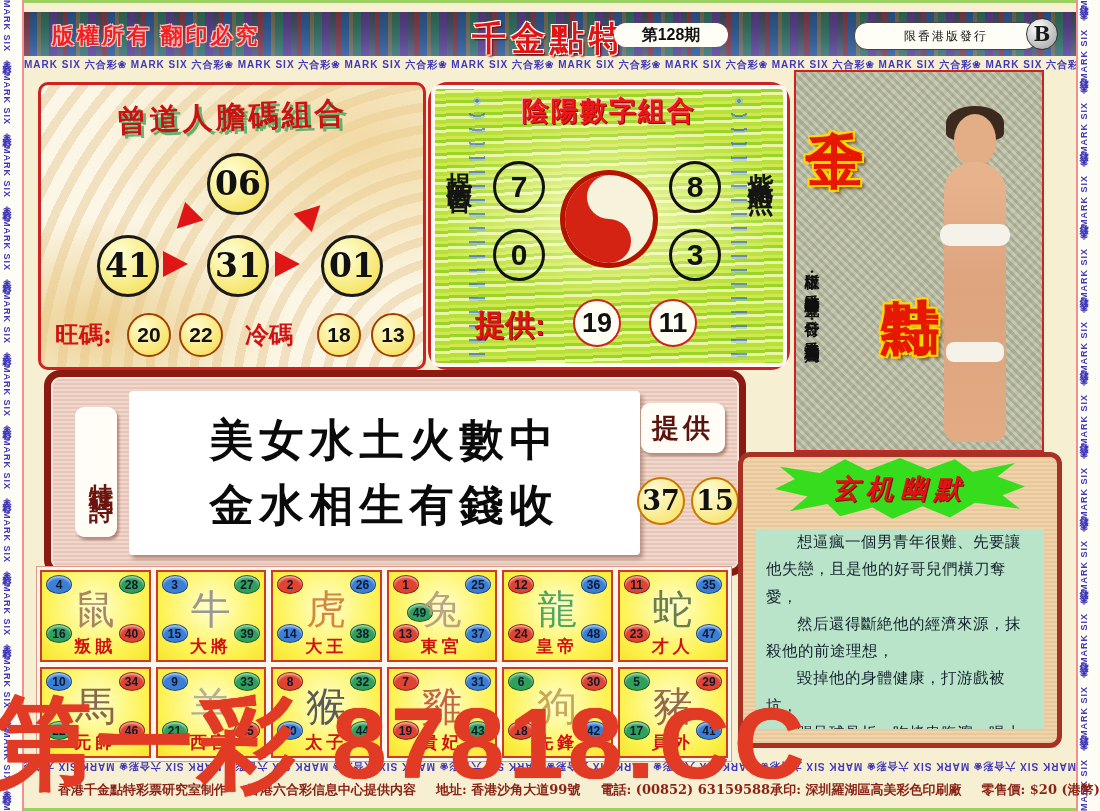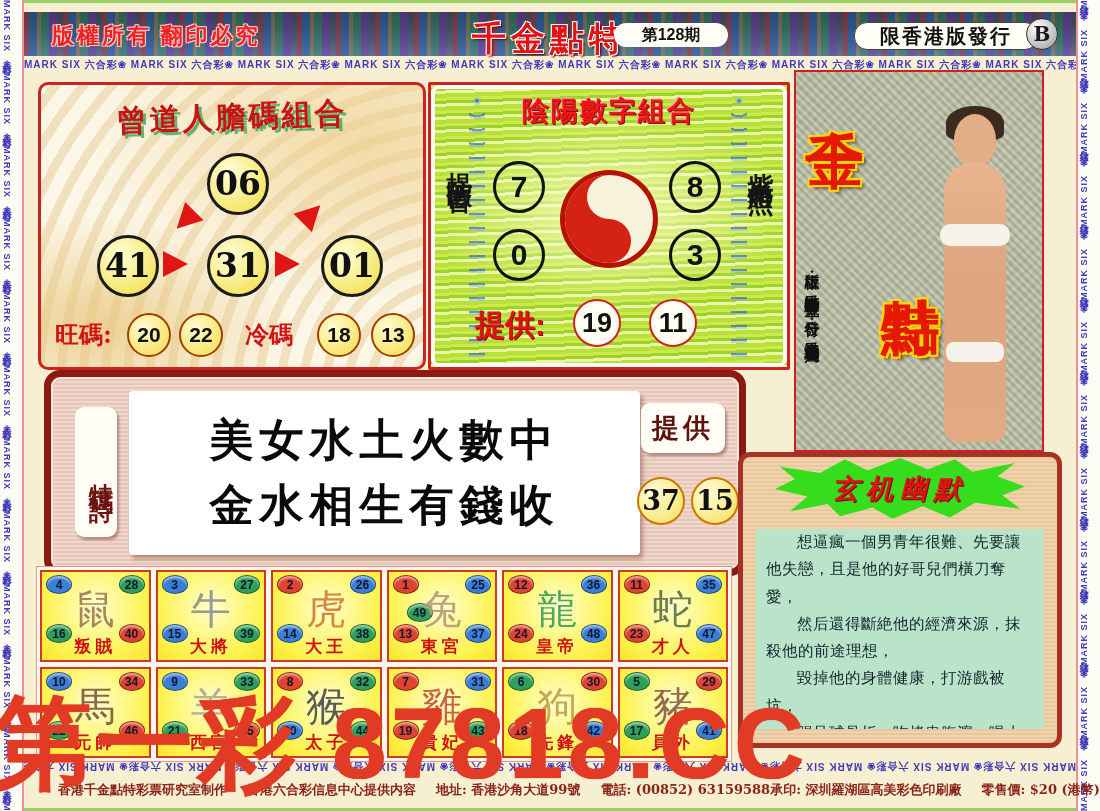--- a/index.html
+++ b/index.html
@@ -25,21 +25,21 @@
         rgba(190,110,255,.35) 25px 33px, rgba(255,255,255,.18) 33px 39px),
       linear-gradient(180deg,#0d1524 0%,#17243a 35%,#2a3a57 70%,#41507a 100%);}
   .copyright{position:absolute;left:28px;top:9px;font-size:22px;font-weight:bold;color:#ee2222;
      font-family:"Liberation Serif",serif;letter-spacing:3px;
      text-shadow:1px 1px 0 #ffc8c8,-1px -1px 0 #ffc8c8,1px -1px 0 #ffc8c8,-1px 1px 0 #ffc8c8;text-align:right;}
   .masthead{position:absolute;left:448px;top:4px;font-size:34px;font-weight:bold;color:#e01414;
      font-family:"DejaVu Serif",serif;letter-spacing:5px;
      text-shadow:1px 1px 0 #fff,-1px -1px 0 #fff,1px -1px 0 #fff,-1px 1px 0 #ffe8a0,2px 2px 2px #600;}
   .pill{position:absolute;background:#fffef6;border-radius:13px;color:#111;text-align:center;}
   .pill.issue{left:590px;top:11px;width:114px;height:24px;line-height:24px;font-size:16px;font-weight:bold;}
-  .pill.region{left:830px;top:10px;width:182px;height:26px;line-height:26px;font-size:20px;font-weight:bold;
+  .pill.region{left:830px;top:10px;width:182px;height:26px;line-height:26px;font-size:12px;font-weight:normal;
      font-family:"DejaVu Serif",serif;border:1px solid #444;letter-spacing:2px;}
   .bbadge{position:absolute;left:1002px;top:6px;width:30px;height:30px;border-radius:50%;
      background:radial-gradient(circle at 35% 30%,#ffffff,#9a9a9a);border:1px solid #333;
      text-align:center;line-height:30px;font-family:"DejaVu Serif",serif;font-size:20px;font-weight:bold;color:#1a1a1a;}
   
   .panel-zeng{position:absolute;left:38px;top:82px;width:382px;height:282px;border:3px solid #cc2222;border-radius:10px;
      background:
        radial-gradient(ellipse 320px 180px at 15% 85%, rgba(232,196,120,.75) 0%, rgba(232,196,120,0) 60%),
        radial-gradient(ellipse 420px 240px at 85% 20%, rgba(238,206,138,.7) 0%, rgba(238,206,138,0) 65%),
        repeating-radial-gradient(circle at 110% 110%, rgba(220,180,110,.30) 0 9px, rgba(255,252,240,.25) 9px 22px),
@@ -50,21 +50,21 @@
   .bigball{position:absolute;width:56px;height:56px;border-radius:50%;border:3px solid #1a1a1a;
      background:radial-gradient(circle at 35% 30%,#ffffd8,#f2dc42);text-align:center;line-height:56px;
      font-size:33px;font-weight:bold;color:#111;font-family:"DejaVu Serif",serif;}
   .arrow{position:absolute;width:0;height:0;border-left:25px solid #e01515;
      border-top:13px solid transparent;border-bottom:13px solid transparent;}
   .hotcold{position:absolute;font-size:24px;font-weight:bold;color:#d01414;font-family:"DejaVu Serif",serif;}
   .smallball{position:absolute;width:40px;height:40px;border-radius:50%;border:2px solid #a04000;
      background:radial-gradient(circle at 35% 30%,#fffbd0,#f4dc4a);text-align:center;line-height:40px;
      font-size:21px;font-weight:bold;color:#111;}
   
-  .panel-yy{position:absolute;left:428px;top:82px;width:356px;height:282px;border:3px solid #cc2222;border-radius:2px;
+  .panel-yy{position:absolute;left:428px;top:82px;width:356px;height:282px;border:3px solid #cc2222;border-radius:20px;
      background:
        radial-gradient(ellipse 260px 140px at 50% 45%, rgba(255,255,210,.8) 0%, rgba(255,255,210,0) 70%),
        repeating-linear-gradient(178deg,#cfe84e 0 3px,#9ad428 3px 6px,#eaf6a2 6px 9px,#b8e03a 9px 13px);}
   .yy-inner{position:absolute;inset:0;border:4px solid rgba(255,255,255,.95);border-radius:8px;}
   .yy-title{position:absolute;left:0;right:0;top:8px;text-align:center;font-size:27px;font-weight:bold;color:#ee1616;
      letter-spacing:2px;text-shadow:1px 1px 0 #8d0c0c,-1px -1px 0 #ffb0b0;}
   .vtext{writing-mode:vertical-rl;text-orientation:upright;font-family:"DejaVu Serif",serif;
      color:#151515;font-weight:bold;position:absolute;letter-spacing:6px;}
   .yy-left{left:12px;top:66px;font-size:26px;}
   .yy-right{right:8px;top:66px;font-size:26px;}

